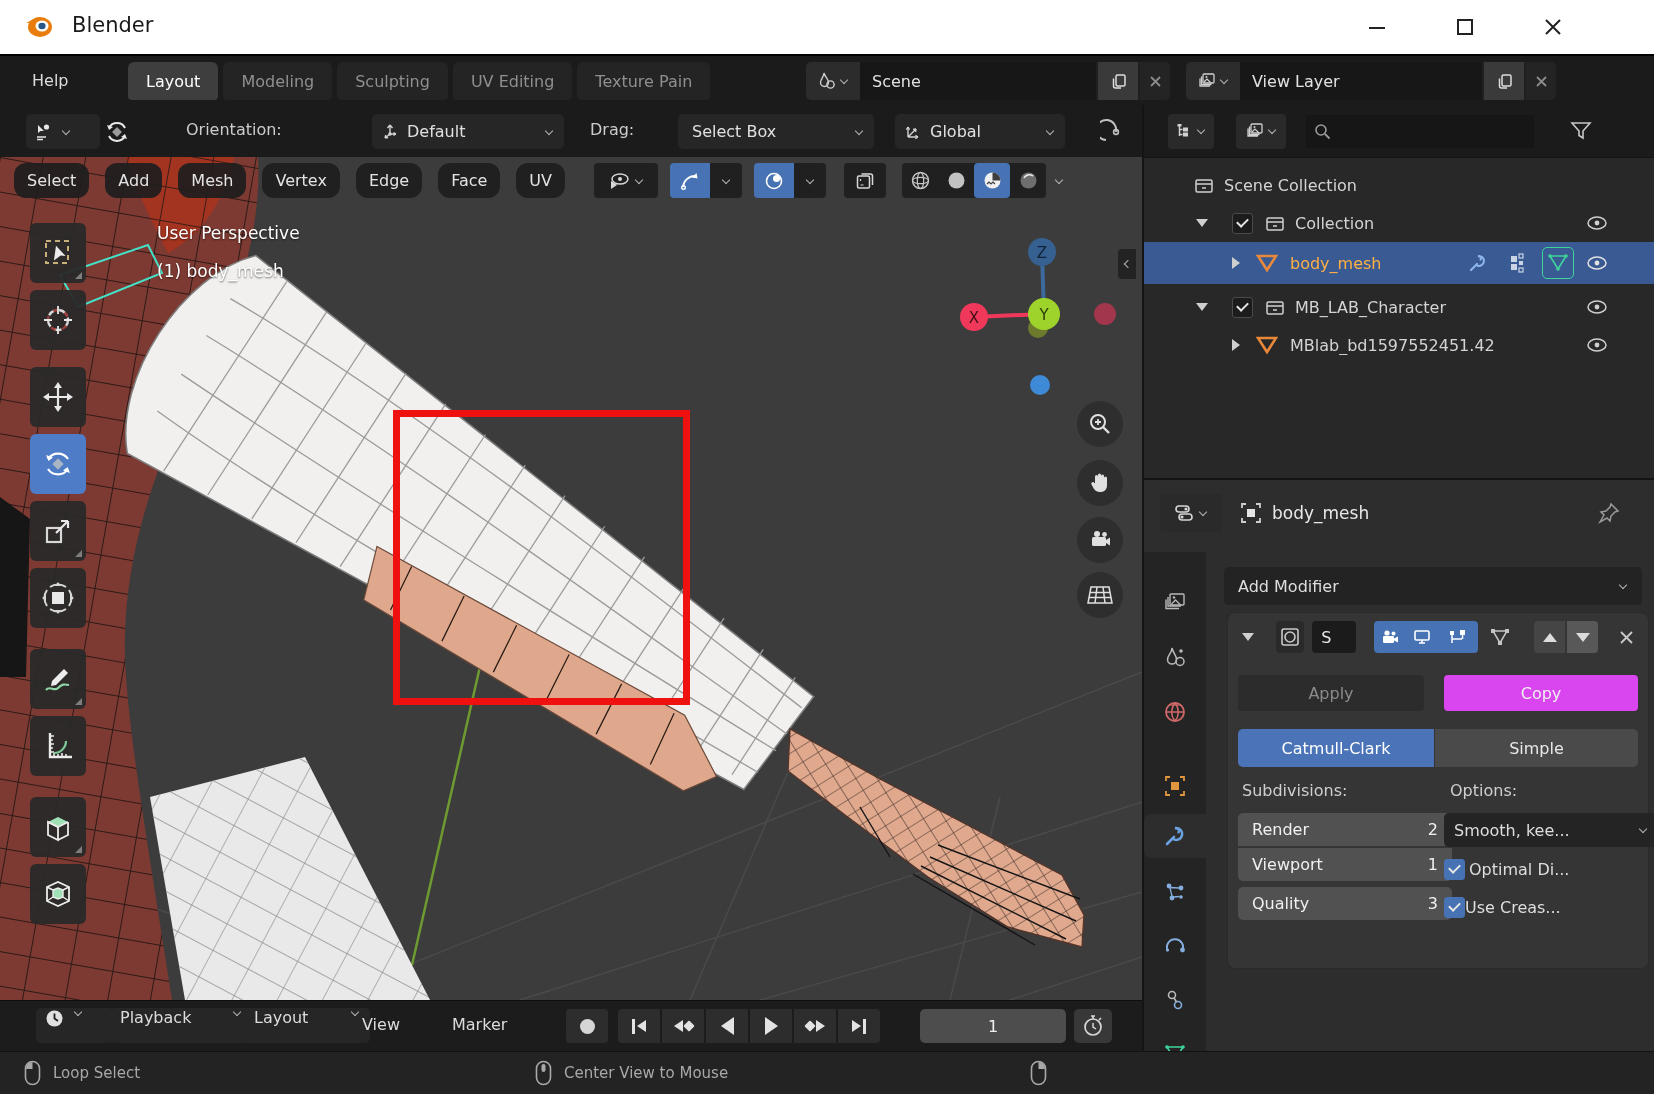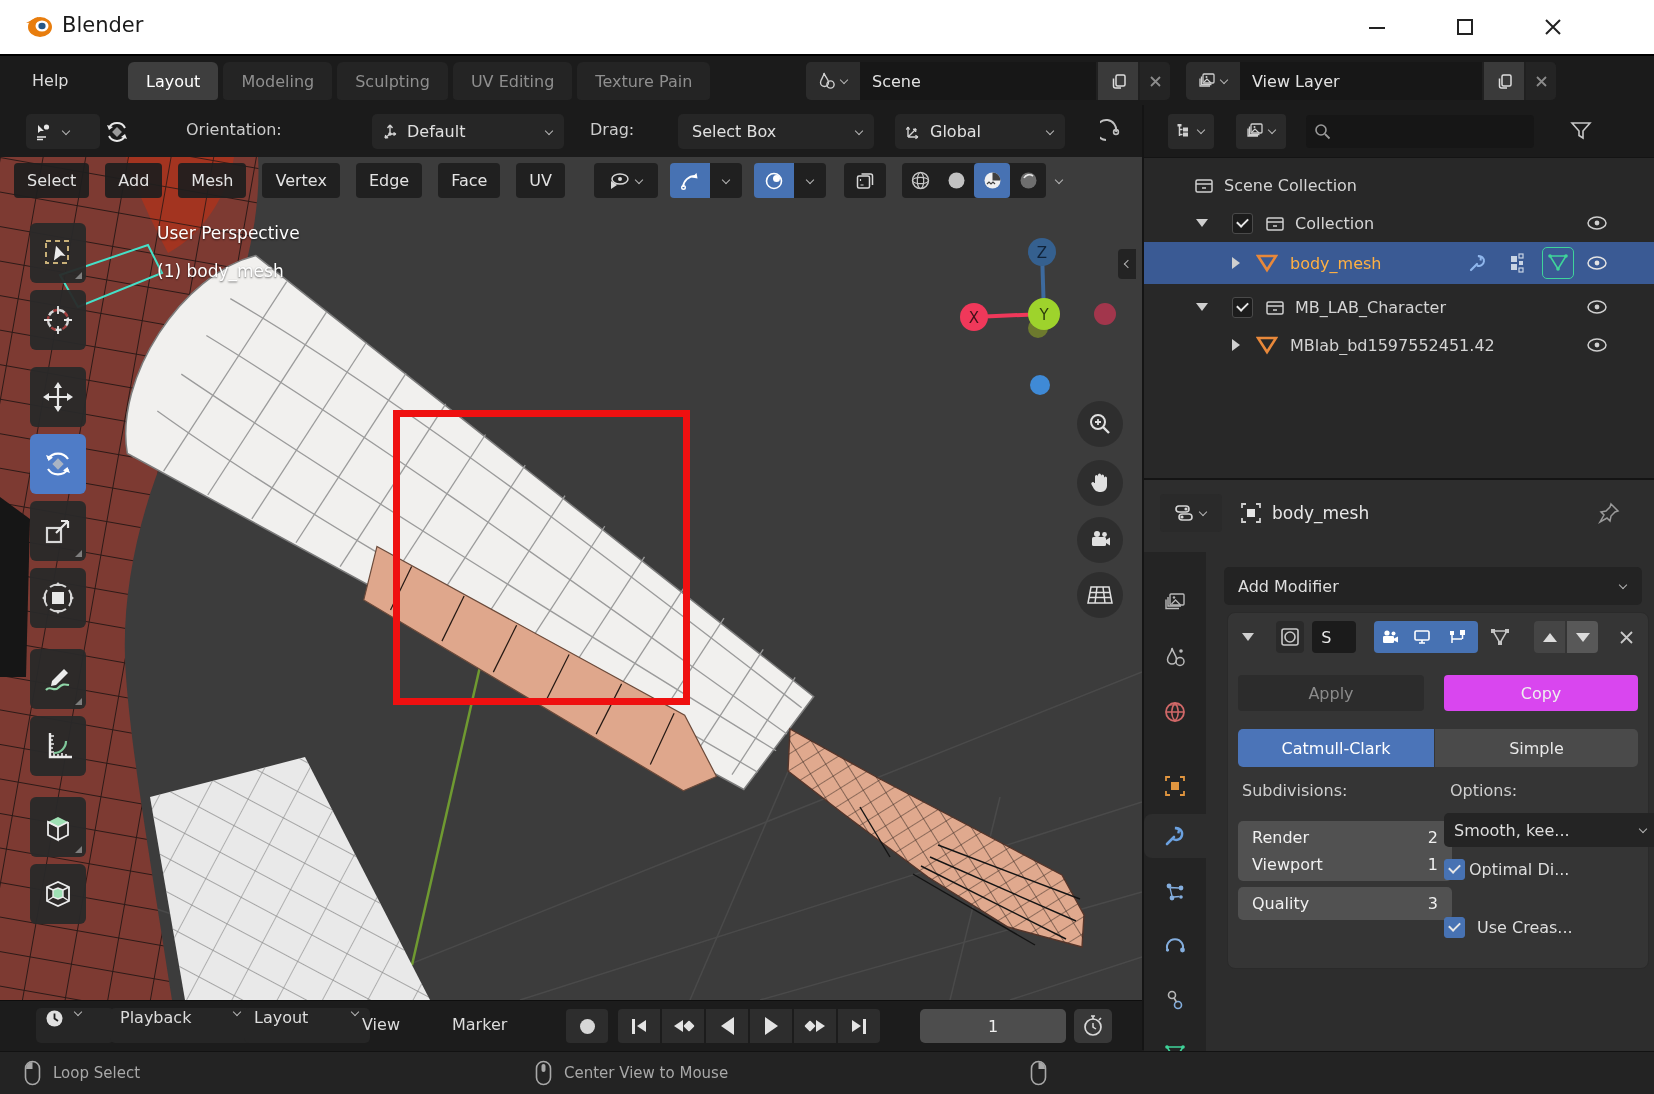--- a/index.html
+++ b/index.html
@@ -8,41 +8,41 @@
   .abs{position:absolute}
   .flex{display:flex;align-items:center}
   .btn{background:#2a2a2a;border-radius:4px;display:flex;align-items:center;justify-content:center;color:#d8d8d8}
   .cv{width:10px;height:10px;display:inline-block;position:relative;flex:none}
   .cv::before{content:"";position:absolute;left:2px;top:1px;width:5px;height:5px;
       border-right:1.7px solid #b5b5b5;border-bottom:1.7px solid #b5b5b5;transform:rotate(45deg)}
   .cvl{transform:rotate(90deg)}
   svg{display:block}
   
   .titlebar{top:0;left:0;width:1654px;height:54px;background:#ffffff;color:#1a1a1a;border-bottom:2px solid #000}
-  .apptitle{font-size:21px;}
+  .apptitle{font-size:21px;margin-left:10px}
   .winbtn{width:54px;height:40px;display:flex;align-items:center;justify-content:center}
   
   .topbar{top:56px;left:0;width:1654px;height:49px;background:#1b1b1b}
   .menu-label{font-size:16px;color:#dcdcdc;padding:0 14px;height:49px;display:flex;align-items:center}
   .tabs{left:128px;top:6px;height:38px;display:flex;gap:5px;width:678px;overflow:hidden}
   .tab{height:38px;padding:0 18px;display:flex;align-items:center;background:#242424;color:#8f8f8f;
        border-radius:6px 6px 4px 4px;font-size:16px;white-space:nowrap}
   .tab.active{background:#3e3e3e;color:#fff}
   .idwidget{top:6px;height:38px;display:flex;border-radius:5px;overflow:hidden;background:#202020}
   .idwidget .iconbox{width:54px;background:#2c2c2c;display:flex;align-items:center;justify-content:center;gap:3px}
   .idwidget .field{flex:1;background:#171717;display:flex;align-items:center;padding-left:12px;color:#e2e2e2;font-size:16px}
   .idwidget .mini{width:40px;background:#3a3a3a;display:flex;align-items:center;justify-content:center;margin-left:2px}
   .idwidget .xbox{width:30px;background:#242424;display:flex;align-items:center;justify-content:center;margin-left:2px}
   
   .toolsettings{top:105px;left:0;width:1142px;height:52px;background:#1b1b1b;border-bottom:1px solid #121212}
   .ts-label{color:#cccccc;font-size:16px}
   .dd{background:#262626;border-radius:5px;height:35px;display:flex;align-items:center;padding:0 10px;gap:8px;font-size:16px;color:#e0e0e0}
   
   .viewport{top:157px;left:0;width:1142px;height:843px;background:#3c3c3c;overflow:hidden}
-  .vp-menu{height:35px;padding:0 13px;background:rgba(30,30,30,.93);border-radius:4px;display:flex;align-items:center;
+  .vp-menu{height:35px;padding:0 13px;background:rgba(30,30,30,.93);border-radius:12px;display:flex;align-items:center;
            color:#e3e3e3;font-size:16px}
   .hdr-btn{height:35px;background:rgba(30,30,30,.93);border-radius:4px;display:flex;align-items:center;justify-content:center}
   .hdr-accent{background:#4772b3}
   .overlaytxt{color:#ffffff;font-size:17px;text-shadow:0 1px 2px rgba(0,0,0,.6)}
   .toolcol{left:30px;top:66px;width:56px}
   .tool{position:absolute;left:0;width:56px;height:60px;background:rgba(41,41,41,.95);border-radius:6px;
         display:flex;align-items:center;justify-content:center}
   .tool.active{background:#4f7cc7}
   .tool.more::after{content:"";position:absolute;right:4px;bottom:4px;width:0;height:0;
         border-left:7px solid transparent;border-bottom:7px solid #7e7e7e}
@@ -780,42 +780,42 @@
 
       <div class="pbtn abs" style="left:10px;top:62px;width:186px;height:36px;background:#2c2c2c;color:#8b8b8b">Apply</div>
       <div class="pbtn abs" style="left:216px;top:62px;width:194px;height:36px;background:#d946ef;color:#efefef">Copy</div>
 
       <div class="pbtn abs" style="left:10px;top:116px;width:196px;height:38px;background:#4b74b8;color:#fff;border-radius:5px 0 0 5px">Catmull-Clark</div>
       <div class="pbtn abs" style="left:207px;top:116px;width:203px;height:38px;background:#4a4a4a;color:#e8e8e8;border-radius:0 5px 5px 0">Simple</div>
 
       <span class="abs lab" style="left:14px;top:168px">Subdivisions:</span>
       <span class="abs lab" style="left:222px;top:168px">Options:</span>
 
-      <div class="numfield abs" style="left:10px;top:208px;width:186px;height:33px;border-radius:5px 5px 0 0">
+      <div class="numfield abs" style="left:10px;top:200px;width:186px;height:33px;border-radius:5px 5px 0 0">
         <span>Render</span>
         <span>2</span>
       </div>
       <div class="numfield abs" style="left:10px;top:235px;width:186px;height:33px;border-radius:0 0 5px 5px">
         <span>Viewport</span>
         <span>1</span>
       </div>
       <div class="numfield abs" style="left:10px;top:274px;width:186px;height:33px;border-radius:5px">
         <span>Quality</span>
         <span>3</span>
       </div>
 
       <div class="abs flex" style="left:216px;top:200px;width:194px;height:34px;background:#242424;border-radius:5px;padding:0 10px;font-size:16px;color:#dedede">
         <span style="flex:1;white-space:nowrap;overflow:hidden">Smooth, kee...</span>
         <span class="cv"></span>
       </div>
       <div class="abs flex" style="left:216px;top:246px;gap:4px">
         <span class="cbx blue"></span>
         <span class="lab" style="color:#dedede">Optimal Di...</span>
       </div>
-      <div class="abs flex" style="left:216px;top:304px;gap:12px">
+      <div class="abs flex" style="left:216px;top:284px;">
         <span class="cbx blue"></span>
         <span class="lab" style="color:#dedede">Use Creas...</span>
       </div>
     </div>
   </div>
 </div>
 
 <div class="abs timeline">
   <div class="abs tl-dd" style="left:36px;top:7px;width:62px;padding:0 8px">
     <svg width="21" height="21" viewBox="0 0 21 21">

